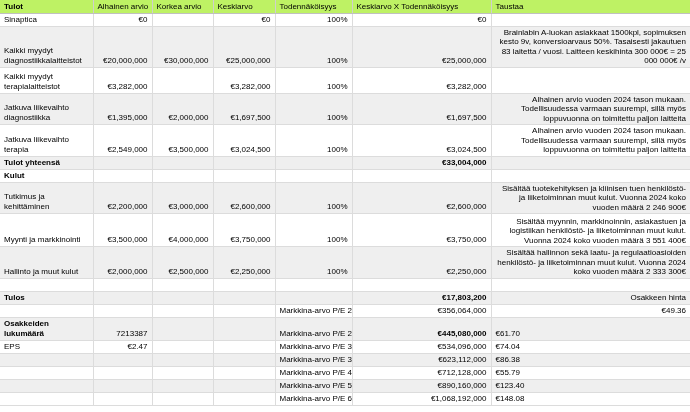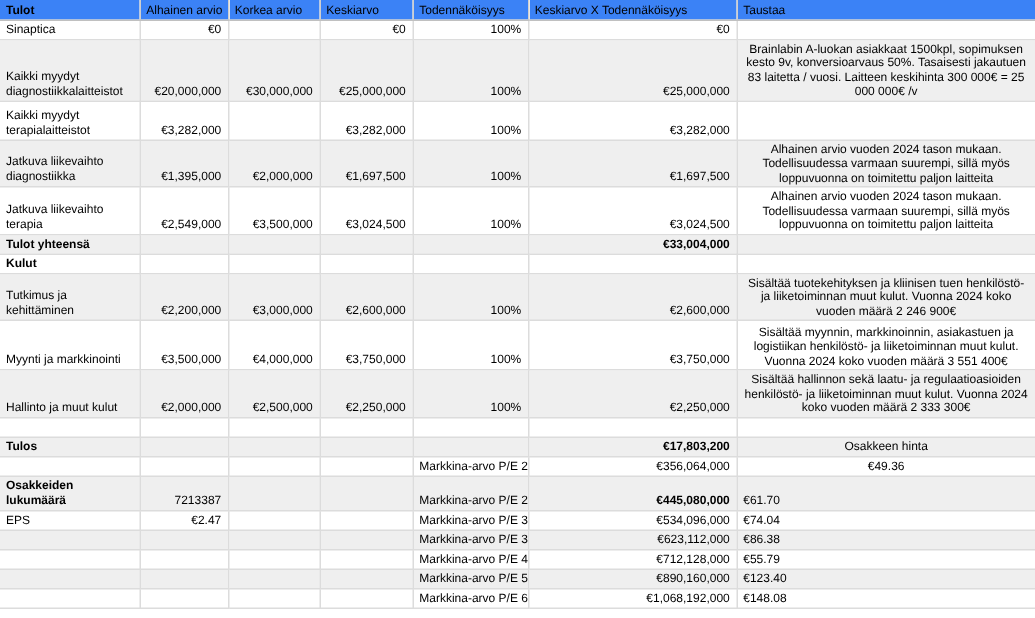--- a/index.html
+++ b/index.html
@@ -26,40 +26,40 @@
     border-bottom: 1px solid #dcdcdc;
     padding: 1px 4px;
     vertical-align: bottom;
     overflow: hidden;
     font-weight: normal;
     line-height: 10px;
   }
   th:last-child, td:last-child { border-right: none; }
   thead tr { height: 13px; }
   thead th {
-    background: #3b82f6;
+    background: #bef264;
     text-align: left;
     border-right: 1px solid #cfcfcf;
     border-bottom: 1px solid #c0c0c0;
     white-space: nowrap;
   }
   thead th:first-child { font-weight: bold; }
   tbody tr { height: 13px; background: #ffffff; }
   tbody tr:nth-child(even) { background: #efefef; }
   tbody tr:nth-child(2) { height: 40px; }
   tbody tr:nth-child(3) { height: 26px; }
   tbody tr:nth-child(4),
   tbody tr:nth-child(5),
   tbody tr:nth-child(8),
   tbody tr:nth-child(10) { height: 31px; }
   tbody tr:nth-child(9) { height: 33px; }
   
   tbody td { text-align: right; white-space: nowrap; }
   tbody td:nth-child(1) { text-align: left; white-space: normal; }
-  tbody td:nth-child(7) { text-align: center; white-space: normal; line-height: 9.5px; }
+  tbody td:nth-child(7) { text-align: right; white-space: normal; line-height: 9.5px; }
   
   tbody tr:nth-child(6) td:nth-child(1),
   tbody tr:nth-child(7) td:nth-child(1),
   tbody tr:nth-child(12) td:nth-child(1),
   tbody tr:nth-child(14) td:nth-child(1),
   tbody tr:nth-child(6) td:nth-child(6),
   tbody tr:nth-child(12) td:nth-child(6),
   tbody tr:nth-child(14) td:nth-child(6) { font-weight: bold; }
   
   tbody tr:nth-child(n+14) td:nth-child(7) { text-align: left; white-space: nowrap; }

